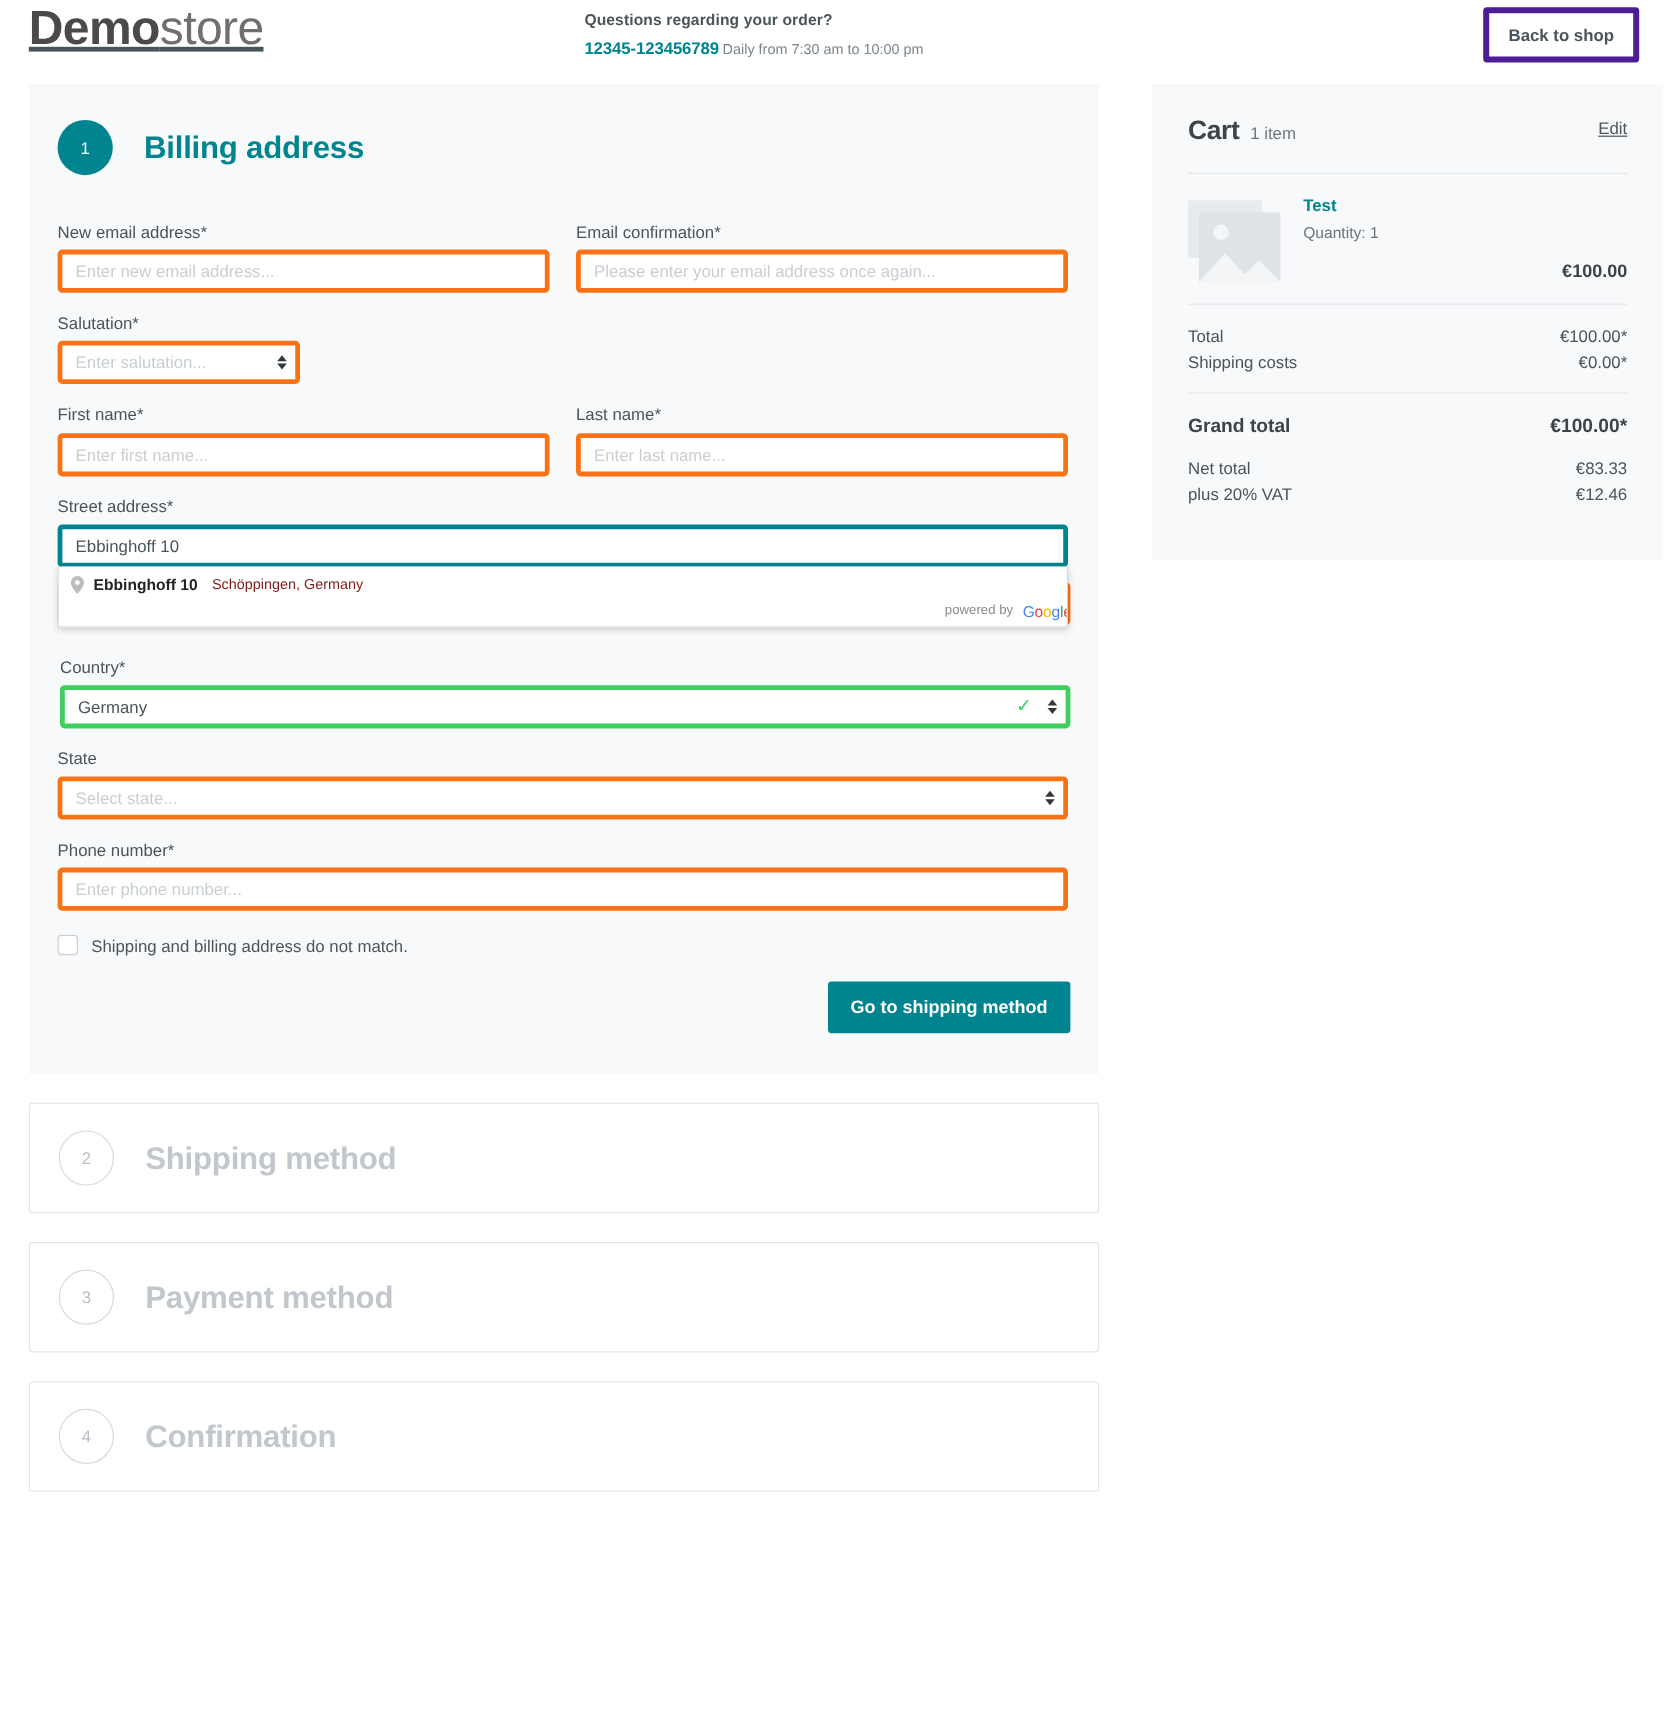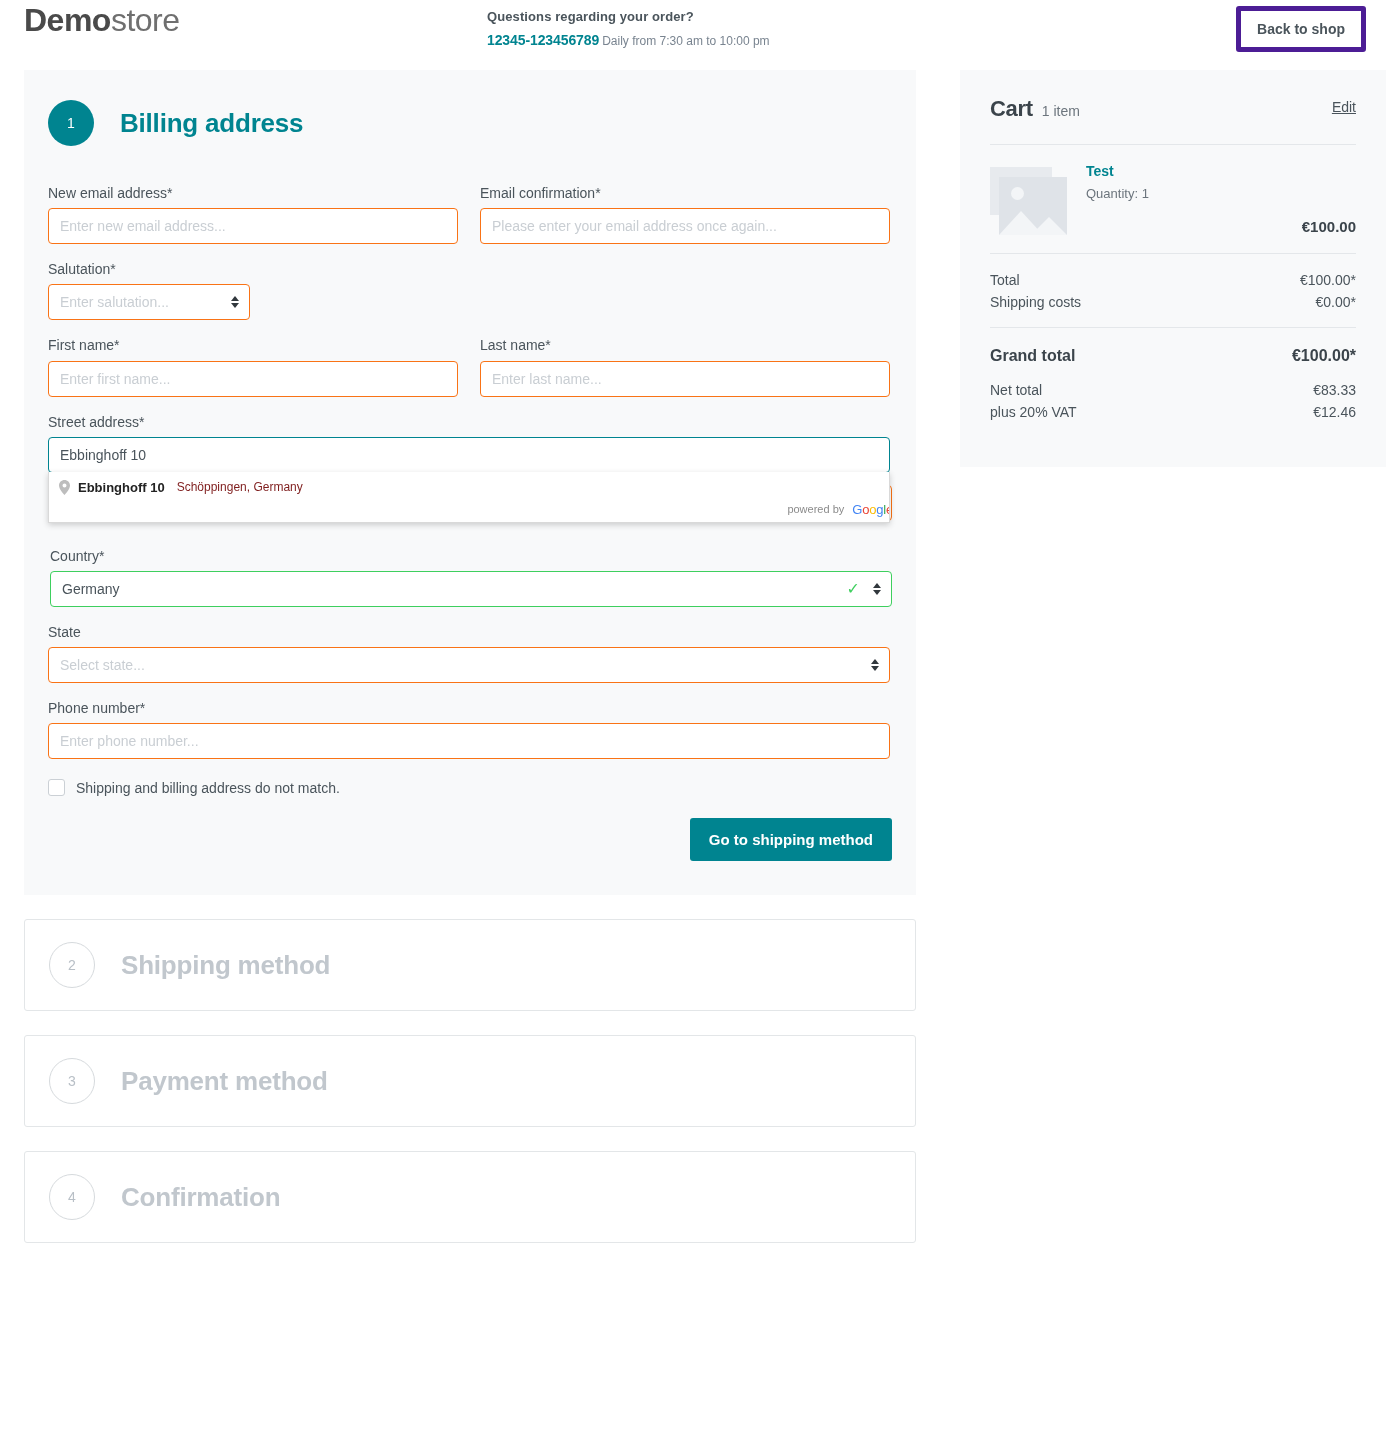--- a/index.html
+++ b/index.html
@@ -15,25 +15,26 @@
 
   
   .header {
     position:relative;
     height:70px;
     padding:0 24px;
     display:flex;
     align-items:flex-start;
   }
   .logo {
-    font-size:32px;
+    font-size:40px;
     line-height:1;
     padding-top:4px;
     white-space:nowrap;
     letter-spacing:-0.5px;
+    text-decoration:underline;
   }
   .logo .b { font-weight:bold; color:#4a4a4a; }
   .logo .l { font-weight:300; color:#6f6f6f; }
 
   .contact {
     position:absolute;
     left:487px;
     top:8px;
     line-height:1.45;
   }
@@ -119,21 +120,21 @@
   label.fl {
     display:block;
     font-size:14px;
     color:#4a545b;
     margin-bottom:6px;
     line-height:1.3;
   }
   .inp {
     width:100%;
     height:36px;
-    border:1px solid #f97316;
+    border:4px solid #f97316;
     border-radius:4px;
     background:#fff;
     padding:0 11px;
     font-size:14px;
     color:#4a545b;
     font-family:"Liberation Sans", sans-serif;
     outline:none;
   }
   .inp::placeholder { color:#c9ced3; }
   .inp.focused { border-color:#008490; }

